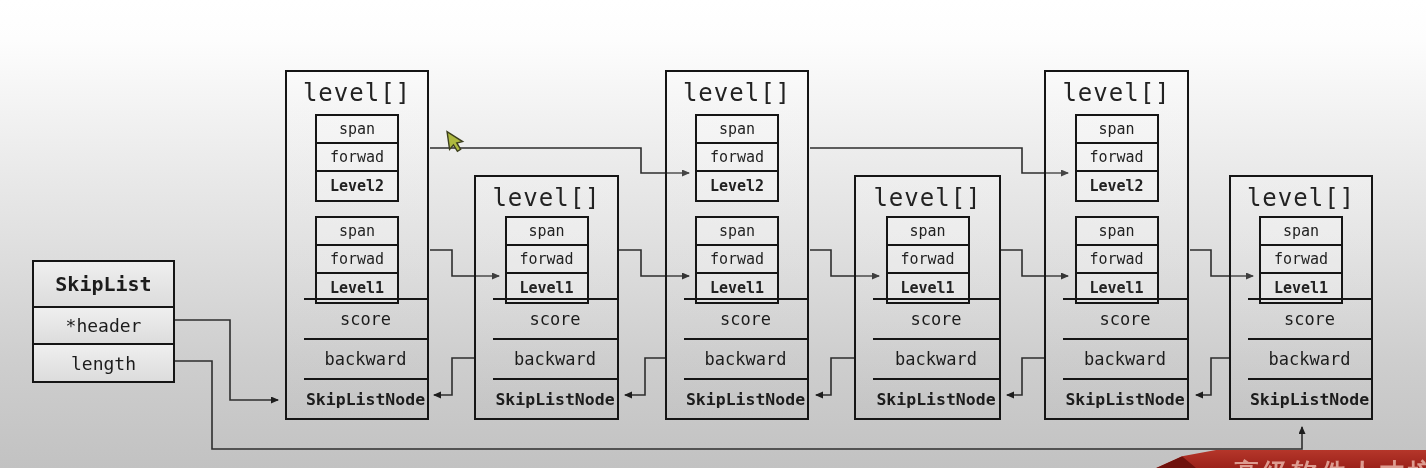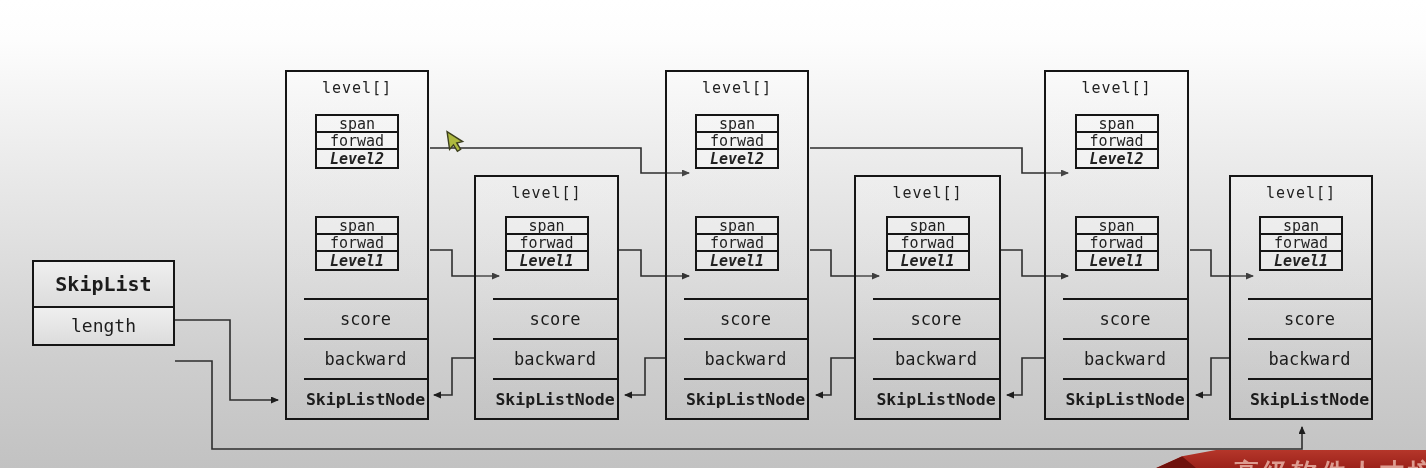--- a/index.html
+++ b/index.html
@@ -18,32 +18,32 @@
   .slbox .cell:first-child{margin-top:0; height:48px; font-weight:bold; font-size:20px;}
   
   .node{
     position:absolute; box-sizing:border-box; width:144px; border:2.5px solid #151515;
     background:linear-gradient(rgba(255,255,255,.25),rgba(0,0,0,.02));
   }
   .node.tall{top:70px; height:350px;}
   .node.short{top:175px; height:245px;}
   .ntitle{
     position:absolute; top:7px; left:0; right:0; text-align:center;
-    font-size:15px; color:#222; letter-spacing:1px;
+    font-size:24px; color:#222; letter-spacing:1px;
   }
   .lvlbox{
     position:absolute; left:50%; transform:translateX(-50%); width:84px;
     box-sizing:border-box; border:2.5px solid #151515; background:rgba(250,250,250,.35);
   }
   .lvlbox .lcell{
-    box-sizing:border-box; height:17px; border-bottom:2px solid #151515;
+    box-sizing:border-box; height:28px; border-bottom:2px solid #151515;
     display:flex; align-items:center; justify-content:center; font-size:15px; color:#222;
   }
   .lvlbox .lcell:last-child{border-bottom:none;}
-  .lvlbox .lcell.lvl{font-weight:bold;font-style:italic;}
+  .lvlbox .lcell.lvl{font-weight:bold;}
   .row{
     position:absolute; left:0; right:0; box-sizing:border-box; height:40px;
     border-top:2.5px solid #151515; display:flex; align-items:center; justify-content:center;
     font-size:17px; color:#1c1c1c;margin-left:17px;
   }
   .row.r1{bottom:80px;} .row.r2{bottom:40px;} .row.r3{bottom:0; font-weight:bold; font-size:16.5px;}
   
   #wires{position:absolute; left:0; top:0; pointer-events:none;}
   
   #cursor{position:absolute; left:444px; top:130px; pointer-events:none;}
@@ -92,20 +92,21 @@
       <path d="M474,358 H452 V395 H434" marker-end="url(#arr)"></path>
       <path d="M665,358 H645 V395 H625" marker-end="url(#arr)"></path>
       <path d="M854,358 H831 V395 H816" marker-end="url(#arr)"></path>
       <path d="M1044,358 H1022 V395 H1007" marker-end="url(#arr)"></path>
       <path d="M1229,358 H1211 V395 H1196" marker-end="url(#arr)"></path>
     </g>
   </svg>
 
   <div class="slbox">
     <div class="cell">SkipList</div>
+    <div class="cell">*header</div>
     <div class="cell">length</div>
   </div>
 
   <div class="node tall" style="left:285px;">
     <div class="ntitle">level[]</div>
     <div class="lvlbox" style="top:42px;">
       <div class="lcell">span</div>
       <div class="lcell">forwad</div>
       <div class="lcell lvl">Level2</div>
     </div>

